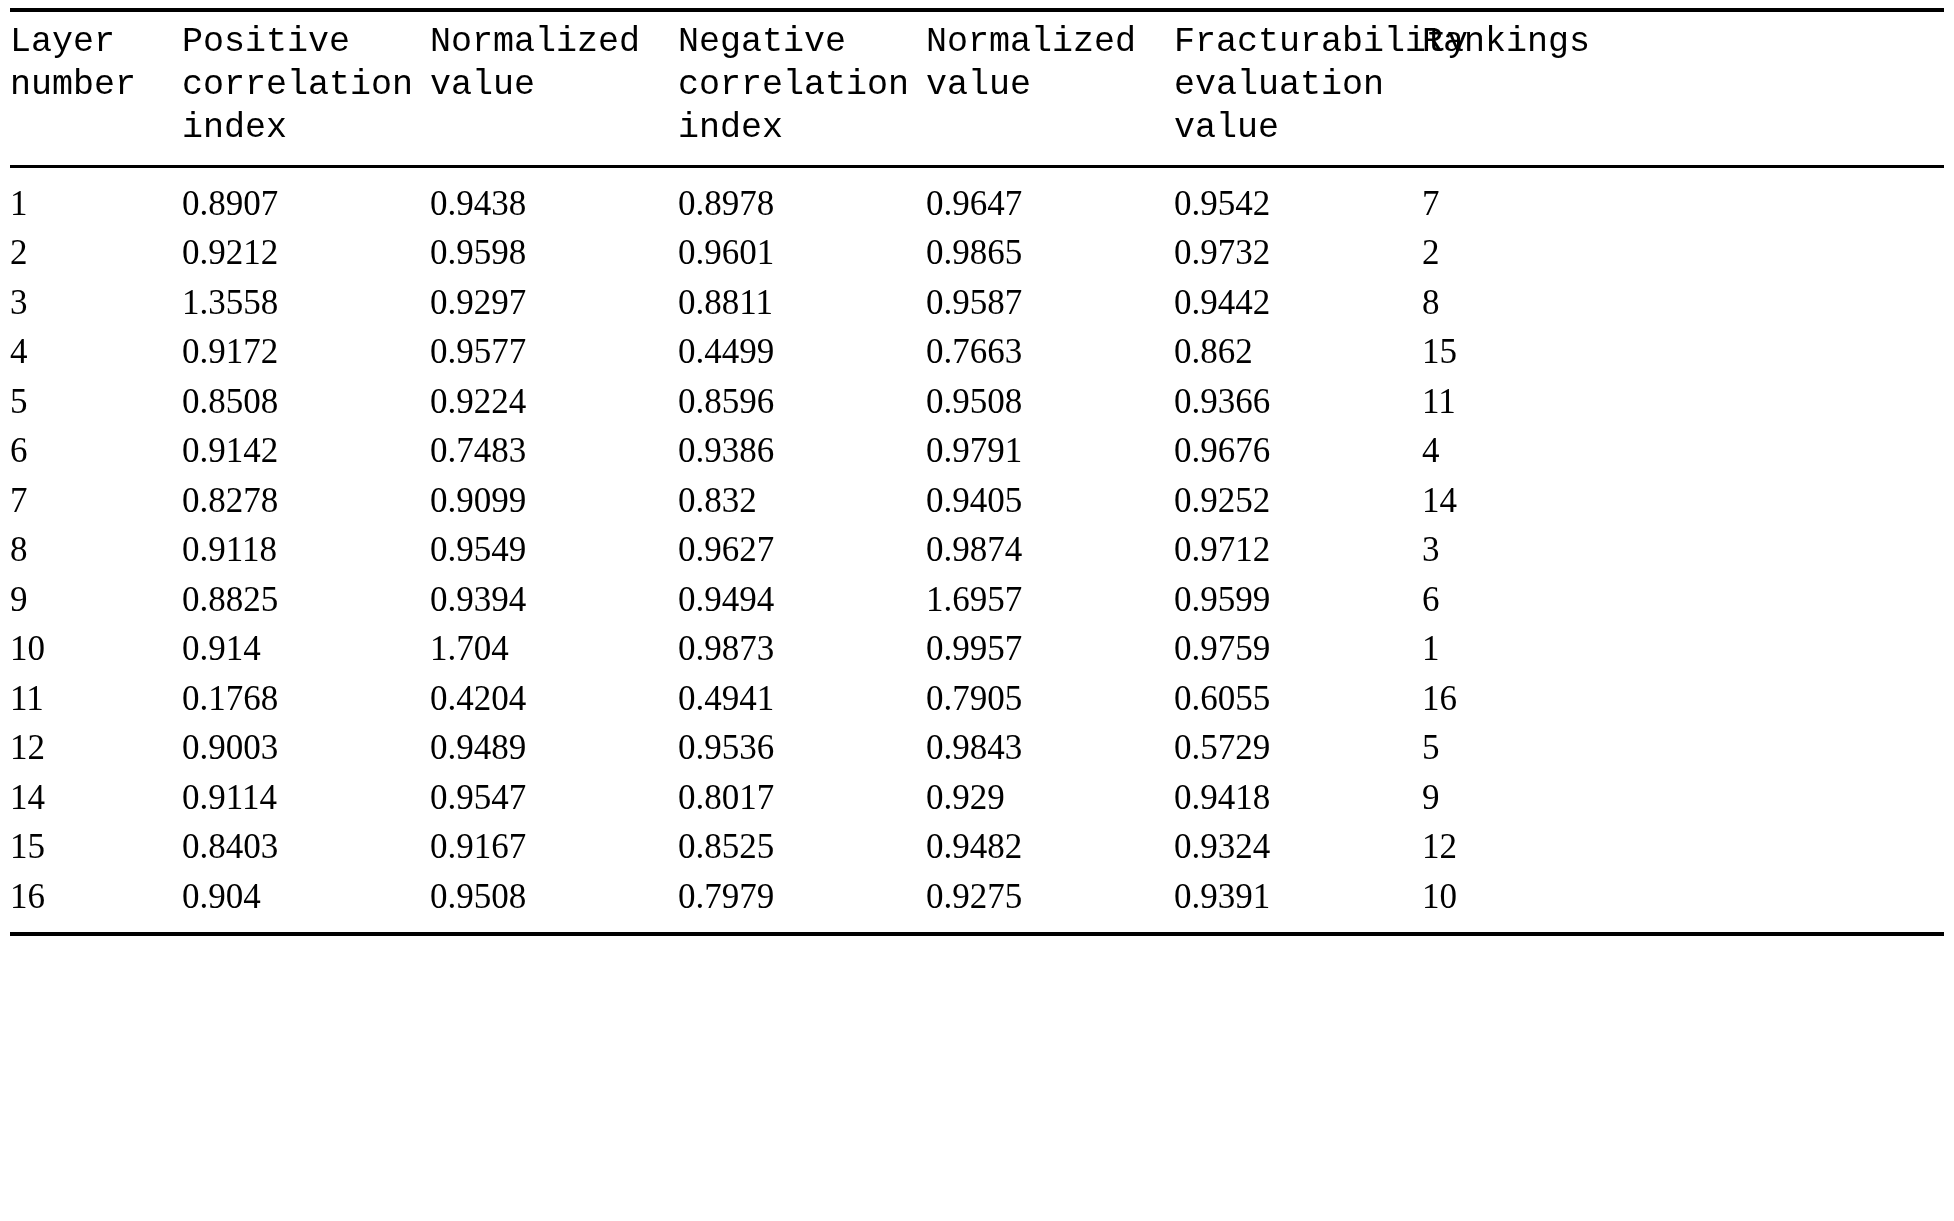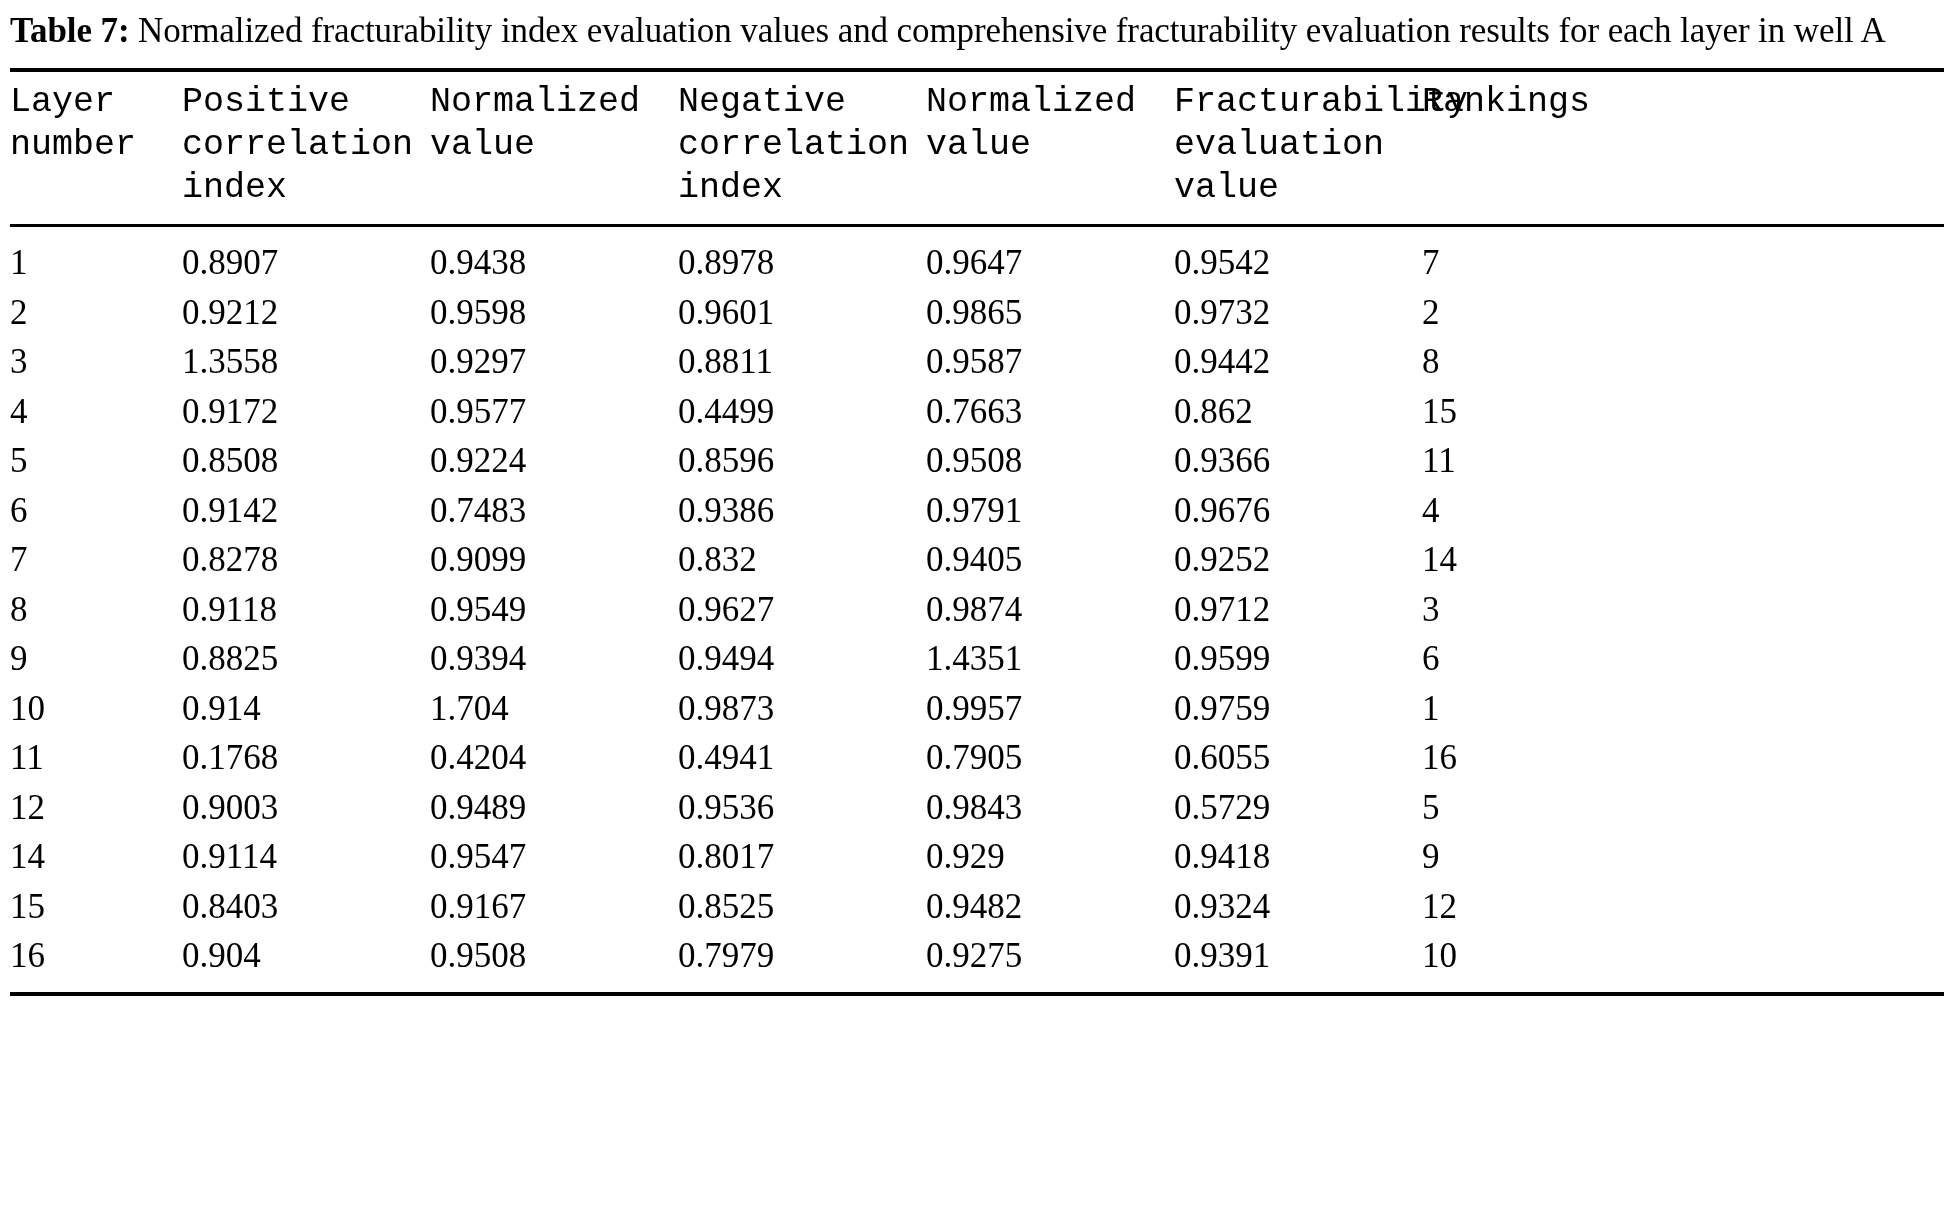--- a/index.html
+++ b/index.html
@@ -71,23 +71,20 @@
   col.c4 { width: 248px; }
   col.c5 { width: 248px; }
   col.c6 { width: auto; }
   .hdr-lines span { display: block; font-family: Liberation Mono, monospace; }
 </style>
 </head>
 <body>
 
 <div class="table-wrap">
 
-  <div class="caption">
-    <span class="cap-label">Table 7:</span><span> Normalized fracturability index evaluation values and comprehensive fracturability evaluation results for each layer in well A</span>
-  </div>
 
   <table class="data">
     <colgroup>
       <col class="c0">
         <col class="c1">
         <col class="c2">
         <col class="c3">
         <col class="c4">
         <col class="c5">
         <col class="c6">
@@ -174,21 +171,21 @@
           <td>0.9627</td>
           <td>0.9874</td>
           <td>0.9712</td>
           <td>3</td>
         </tr>
         <tr>
           <td>9</td>
           <td>0.8825</td>
           <td>0.9394</td>
           <td>0.9494</td>
-          <td>1.4351</td>
+          <td>1.6957</td>
           <td>0.9599</td>
           <td>6</td>
         </tr>
         <tr>
           <td>10</td>
           <td>0.914</td>
           <td>1.704</td>
           <td>0.9873</td>
           <td>0.9957</td>
           <td>0.9759</td>

